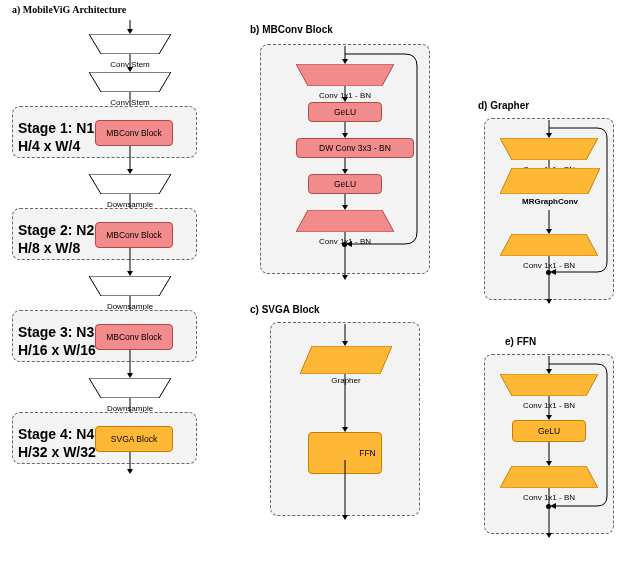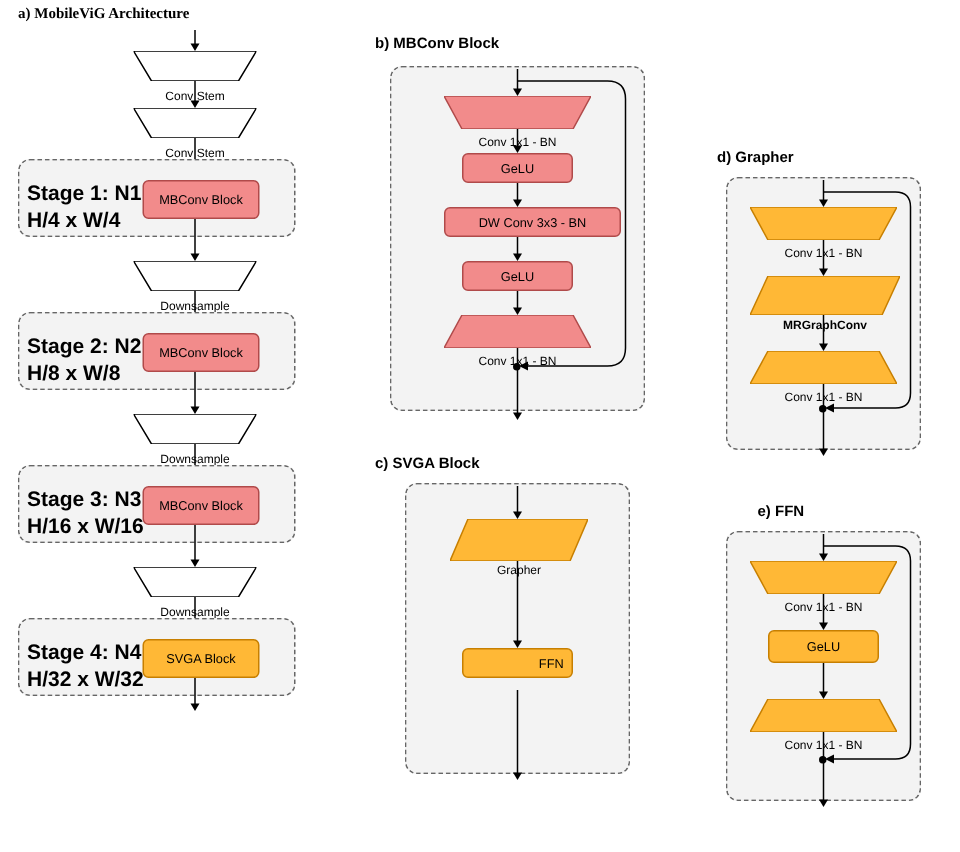--- a/index.html
+++ b/index.html
@@ -284,21 +284,21 @@
   <div class="shape-label">Grapher</div>
 </div>
 
 <div class="arrow" style="left:344px; top:374px;">
 <svg width="2" height="58">
       <line x1="1" y1="0" x2="1" y2="54" stroke="#000"></line>
       <polygon points="-2,53 4,53 1,58" fill="#000"></polygon>
     </svg>
 </div>
 
-<div class="block orange" style="left:308px; top:432px; width:74px; height:20px;padding-left:47px;">
+<div class="block orange" style="left:308px; top:432px; width:74px; height:42px;padding-left:47px;">
     <span>FFN</span>
   </div>
 
 <div class="arrow" style="left:344px; top:460px;">
 <svg width="2" height="60">
       <line x1="1" y1="0" x2="1" y2="56" stroke="#000"></line>
       <polygon points="-2,55 4,55 1,60" fill="#000"></polygon>
     </svg>
 </div>
 
@@ -319,21 +319,21 @@
   <div class="shape-label">Conv 1x1 - BN</div>
 </div>
 
 <div class="arrow" style="left:548px; top:160px;">
 <svg width="2" height="24">
       <line x1="1" y1="0" x2="1" y2="20" stroke="#000"></line>
       <polygon points="-2,19 4,19 1,24" fill="#000"></polygon>
     </svg>
 </div>
 
-<div class="para" style="left:500px; top:184px; width:100px; height:26px;font-weight:bold;">
+<div class="para" style="left:500px; top:168px; width:100px; height:26px;font-weight:bold;">
   <svg width="100" height="26">
       <polygon points="12,0 100,0 88,26 0,26" fill="#ffb836" stroke="#c77f00"></polygon>
     </svg>
   <div class="shape-label">MRGraphConv</div>
 </div>
 
 <div class="arrow" style="left:548px; top:210px;">
 <svg width="2" height="24">
       <line x1="1" y1="0" x2="1" y2="20" stroke="#000"></line>
       <polygon points="-2,19 4,19 1,24" fill="#000"></polygon>

